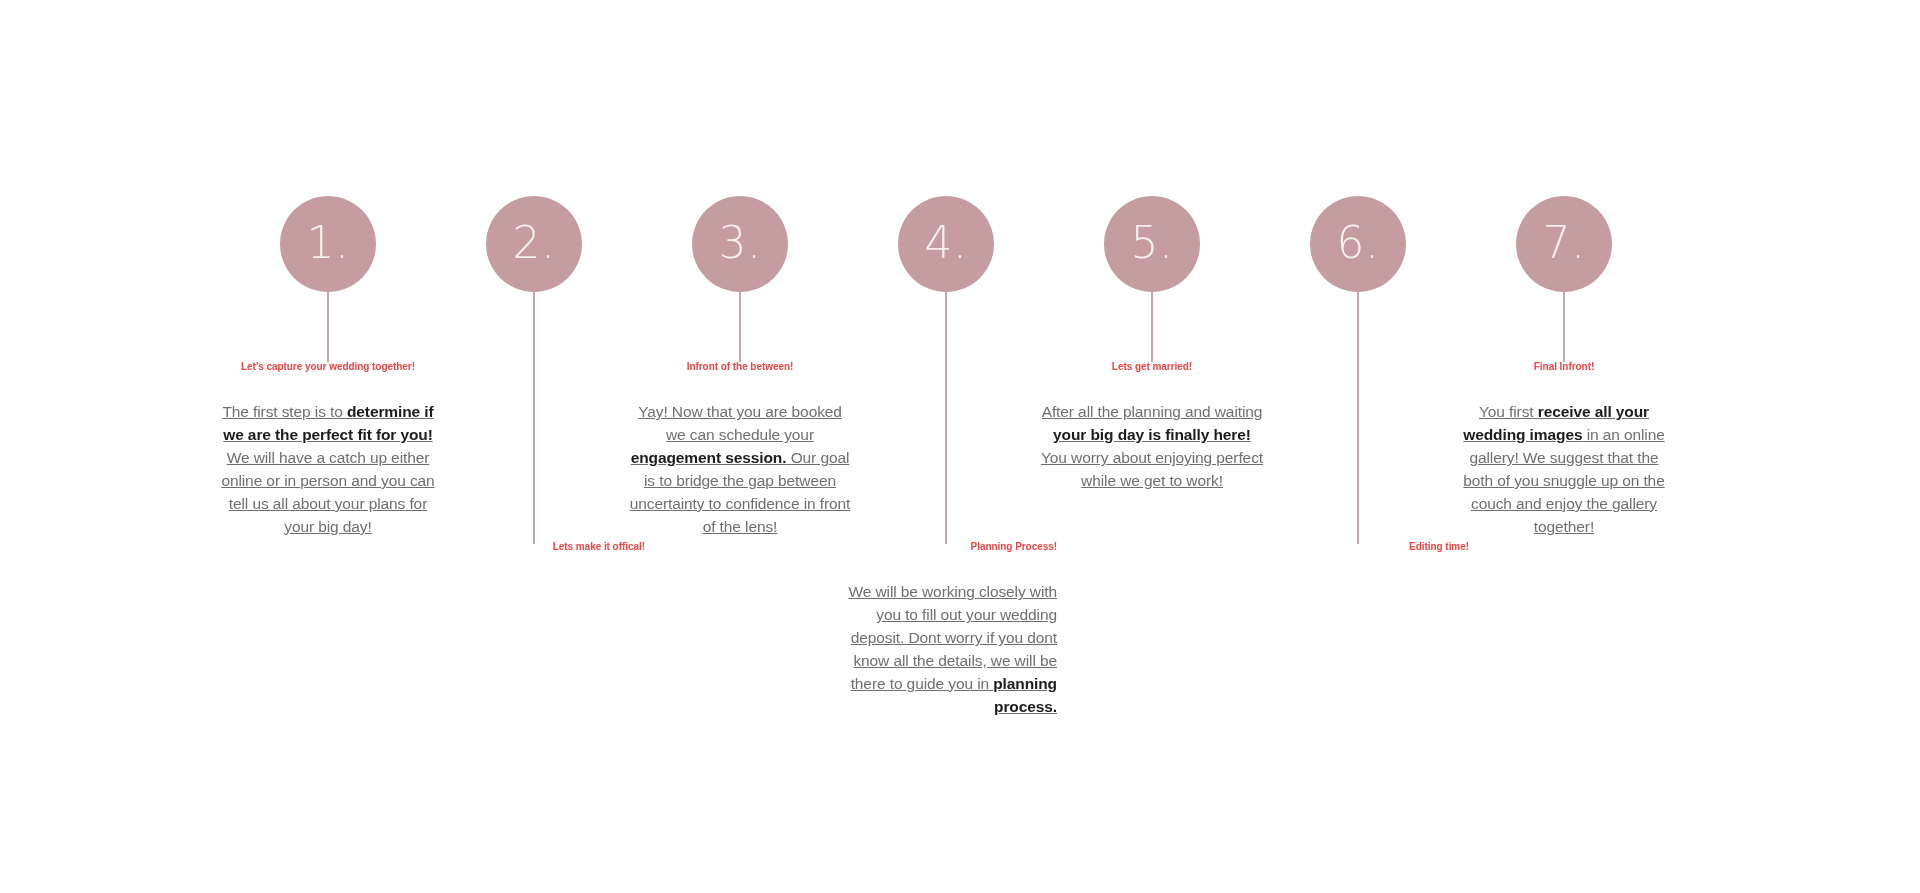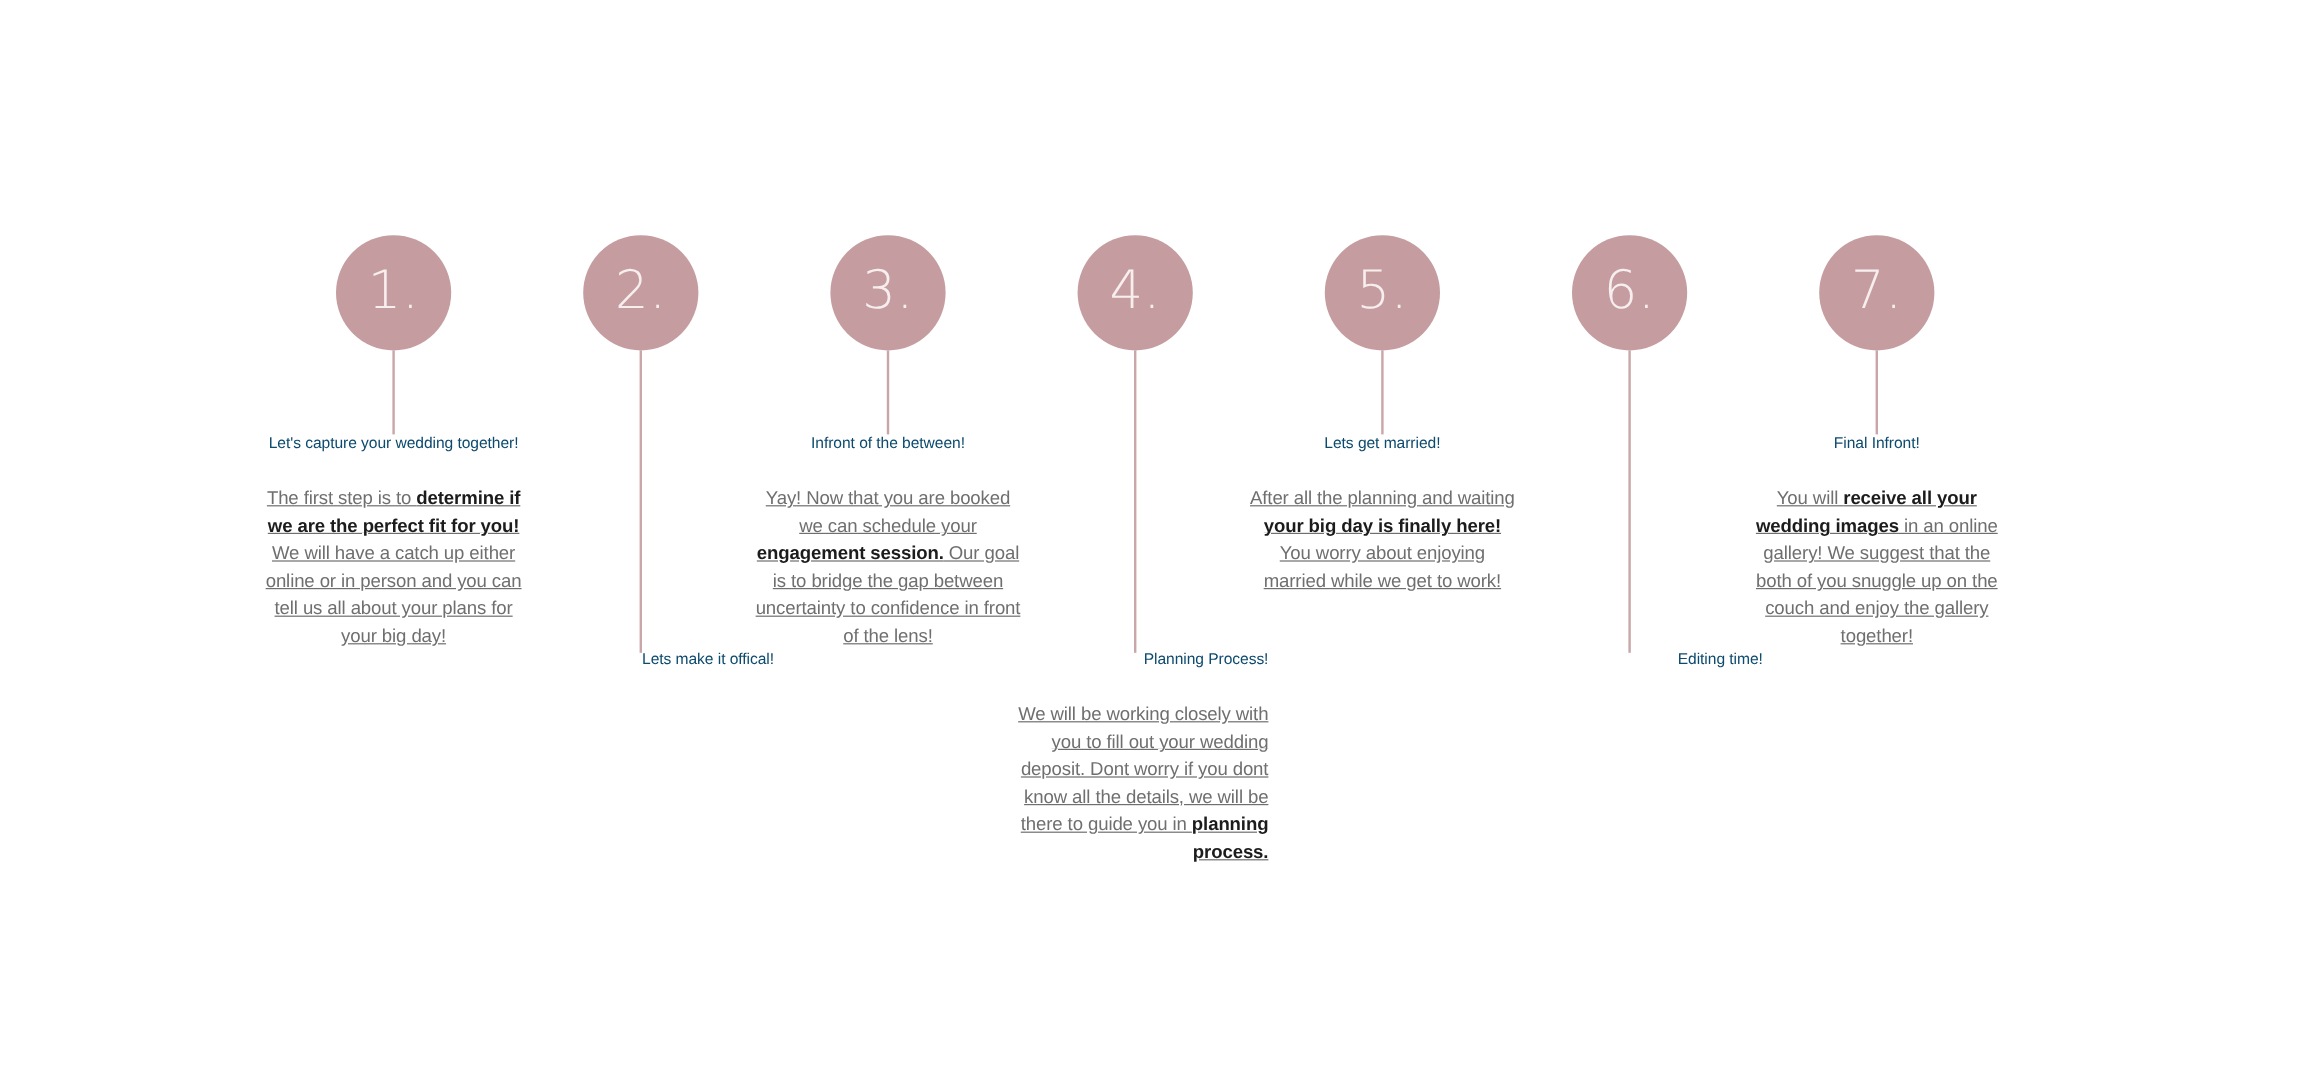--- a/index.html
+++ b/index.html
@@ -73,23 +73,23 @@
     left: 0;
     width: 230px;
     text-align: center;
     padding: 0 4px;
   }
 
   .step.odd .content  { top: 360px; }
   .step.even .content { top: 540px; text-align: right; }
 
   .heading {
-    color: #0c4a6e;
-    font-size: 13px;
-    font-weight: 400;
+    color: #ef4444;
+    font-size: 10px;
+    font-weight: 700;
     line-height: 1.42;
     letter-spacing: -0.05px;
   }
 
   .body {
     margin-top: 27px;
     color: #6f6f6f;
     font-size: 15.5px;
     font-weight: 400;
     line-height: 1.48;
@@ -155,21 +155,21 @@
     </div>
     <div class="step odd" style="left: 1037px;">
       <div class="marker">
         <div class="circle">
           <span class="circle-number">5.</span>
         </div>
         <div class="stem"></div>
       </div>
       <div class="content">
         <div class="heading">Lets get married!</div>
-        <p class="body"><span>After all the planning and waiting </span><b>your big day is finally here!</b><span> You worry about enjoying married while we get to work!</span></p>
+        <p class="body"><span>After all the planning and waiting </span><b>your big day is finally here!</b><span> You worry about enjoying perfect while we get to work!</span></p>
       </div>
     </div>
     <div class="step even" style="left: 1243px;">
       <div class="marker">
         <div class="circle">
           <span class="circle-number">6.</span>
         </div>
         <div class="stem"></div>
       </div>
       <div class="content">
@@ -178,16 +178,16 @@
     </div>
     <div class="step odd" style="left: 1449px;">
       <div class="marker">
         <div class="circle">
           <span class="circle-number">7.</span>
         </div>
         <div class="stem"></div>
       </div>
       <div class="content">
         <div class="heading">Final Infront!</div>
-        <p class="body"><span>You will </span><b>receive all your wedding images</b><span> in an online gallery! We suggest that the both of you snuggle up on the couch and enjoy the gallery together!</span></p>
+        <p class="body"><span>You first </span><b>receive all your wedding images</b><span> in an online gallery! We suggest that the both of you snuggle up on the couch and enjoy the gallery together!</span></p>
       </div>
     </div>
   </div>
 
 </body></html>

